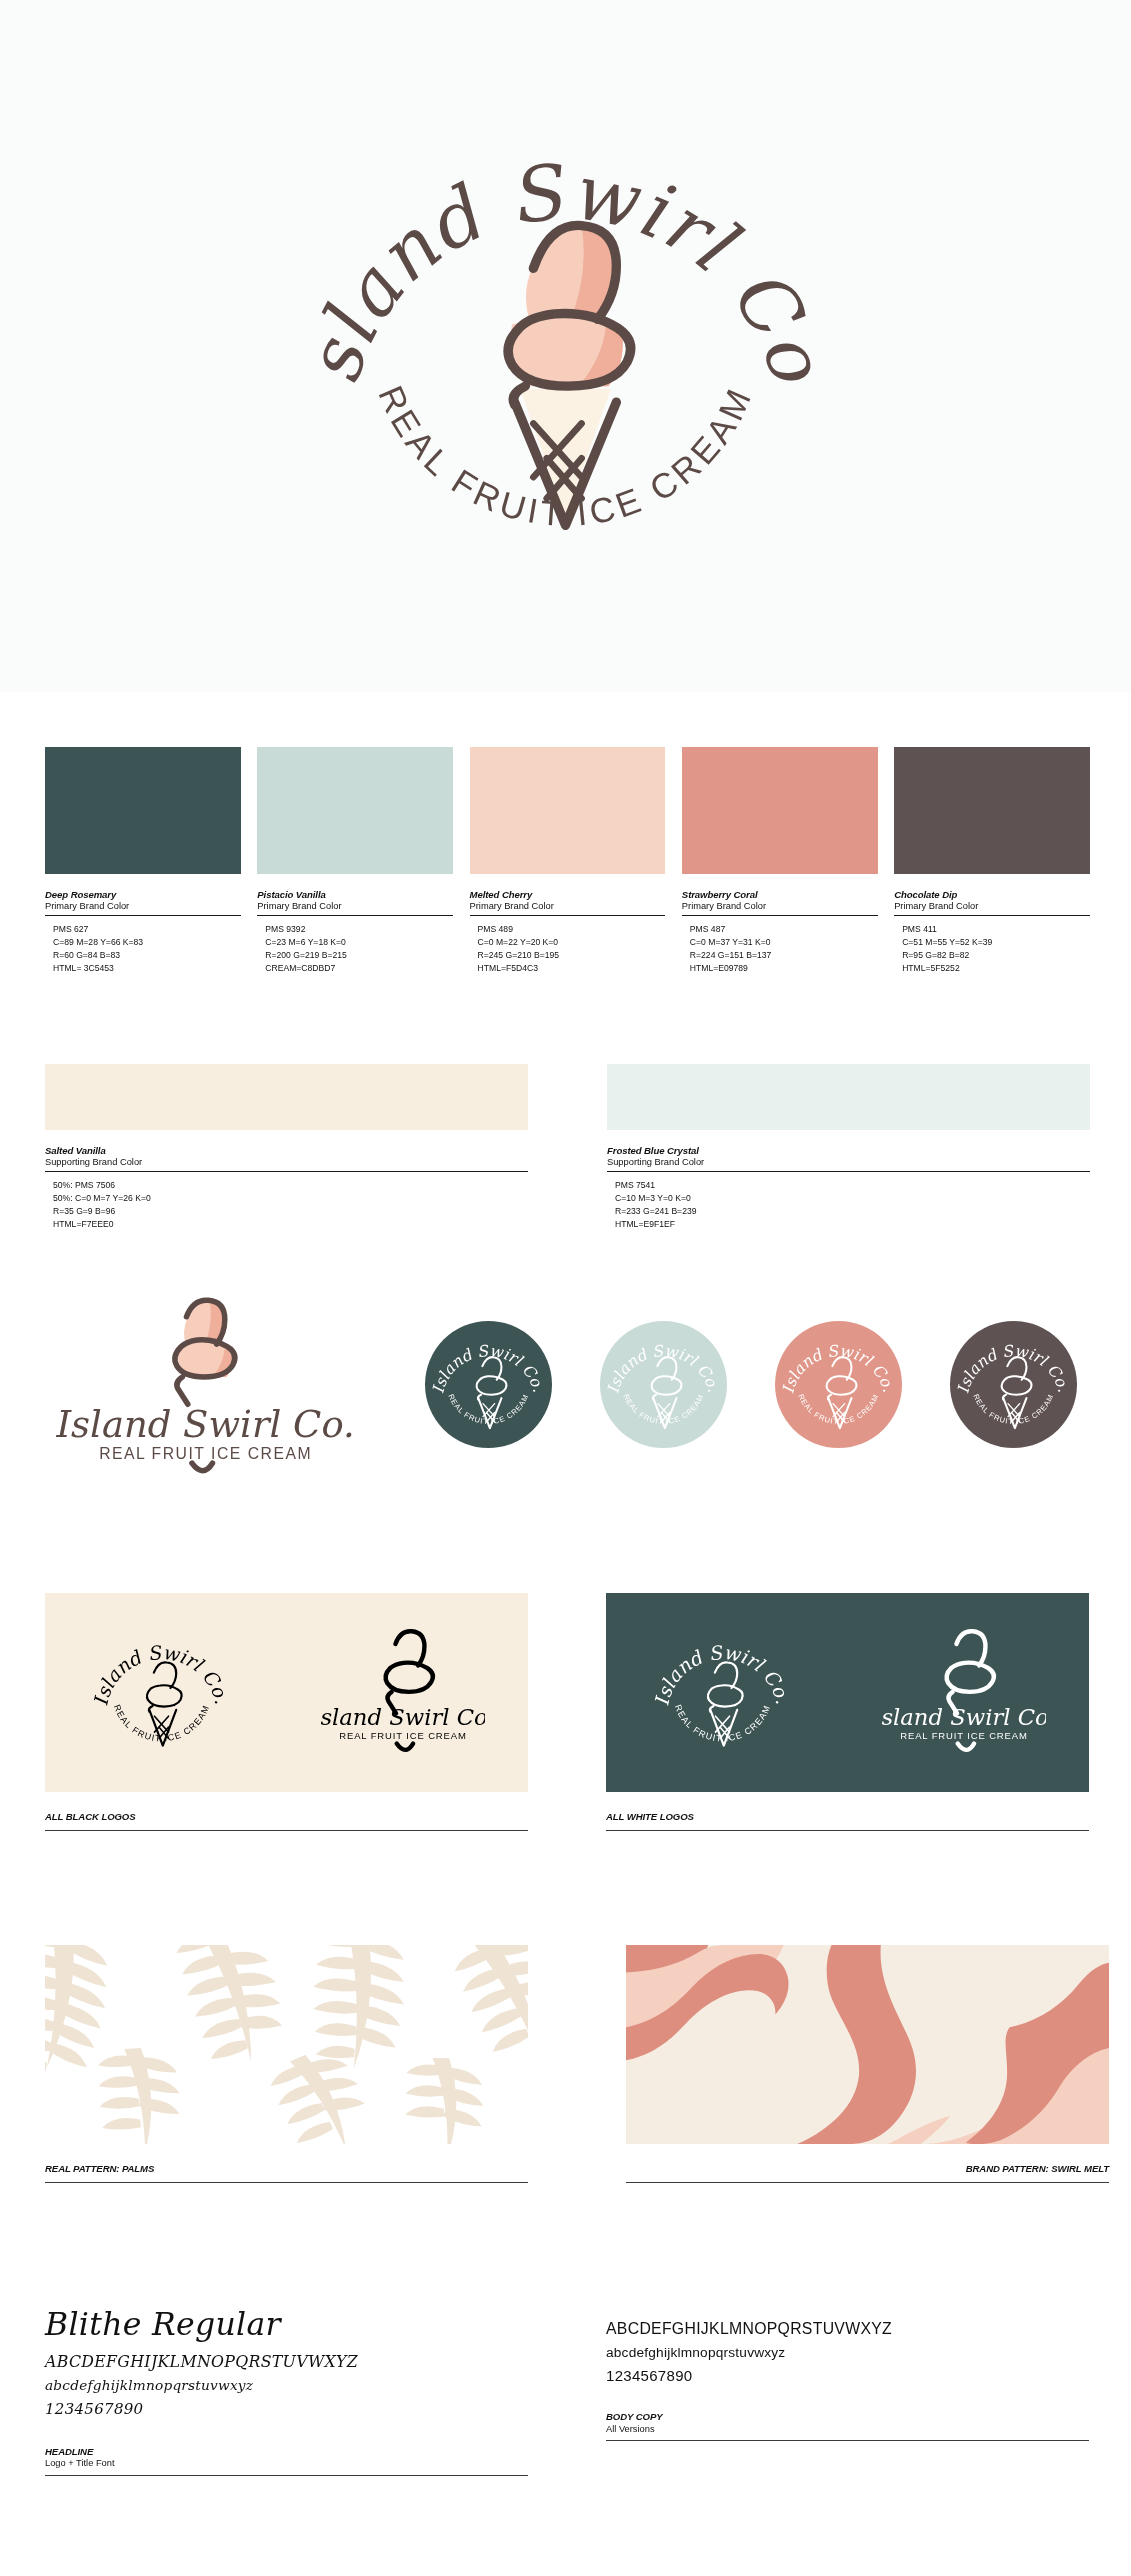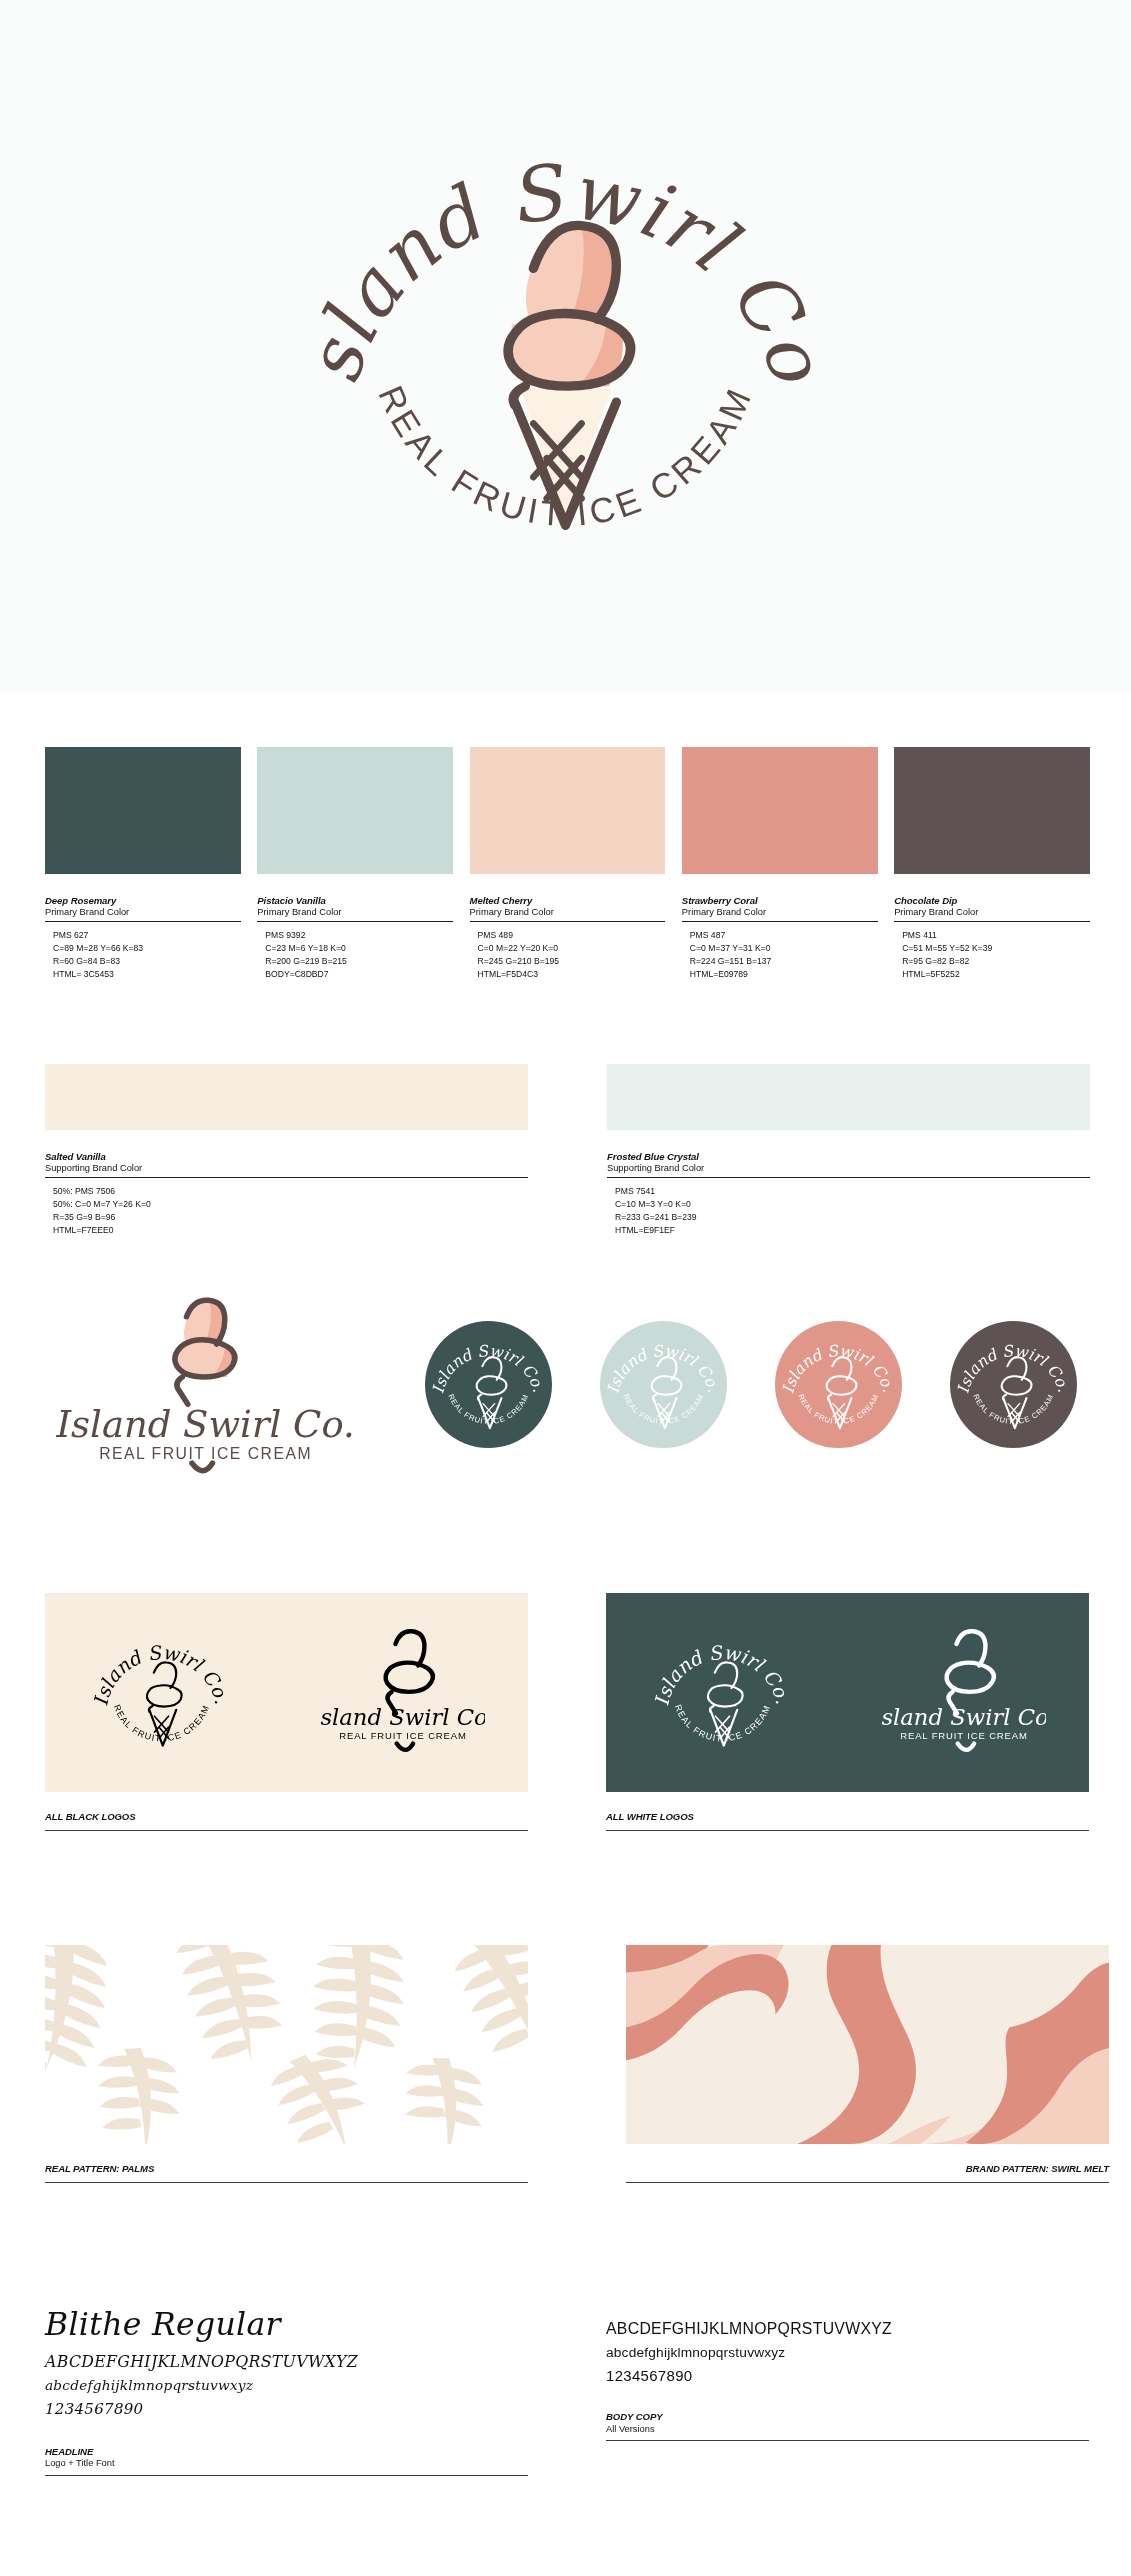--- a/index.html
+++ b/index.html
@@ -33,21 +33,21 @@
     display: flex;
     gap: 16.4px;
   }
   .swatch-col { width: 198px; }
   .swatch-chip { width: 100%; height: 127px; }
   .swatch-name {
     font-size: 9.6px;
     font-weight: bold;
     font-style: italic;
     color: #111;
-    margin-top: 21px;
+    margin-top: 15px;
     letter-spacing: -0.1px;
   }
   .swatch-role {
     font-size: 9.3px;
     color: #111;
     margin-top: 1.4px;
   }
   .swatch-rule {
     border-top: 1.4px solid #1a1a1a;
     margin-top: 4.1px;
@@ -221,21 +221,21 @@
   </div>
 
   <div class="swatch-col">
     <div class="swatch-chip" style="background:#C8DBD7"></div>
     <div class="swatch-name">Pistacio Vanilla</div>
     <div class="swatch-role">Primary Brand Color</div>
     <div class="swatch-rule"></div>
     <div class="swatch-spec">PMS 9392</div>
     <div class="swatch-spec">C=23 M=6 Y=18 K=0</div>
     <div class="swatch-spec">R=200 G=219 B=215</div>
-    <div class="swatch-spec">BODY=C8DBD7</div>
+    <div class="swatch-spec">CREAM=C8DBD7</div>
   </div>
 
   <div class="swatch-col">
     <div class="swatch-chip" style="background:#F5D4C3"></div>
     <div class="swatch-name">Melted Cherry</div>
     <div class="swatch-role">Primary Brand Color</div>
     <div class="swatch-rule"></div>
     <div class="swatch-spec">PMS 489</div>
     <div class="swatch-spec">C=0 M=22 Y=20 K=0</div>
     <div class="swatch-spec">R=245 G=210 B=195</div>

